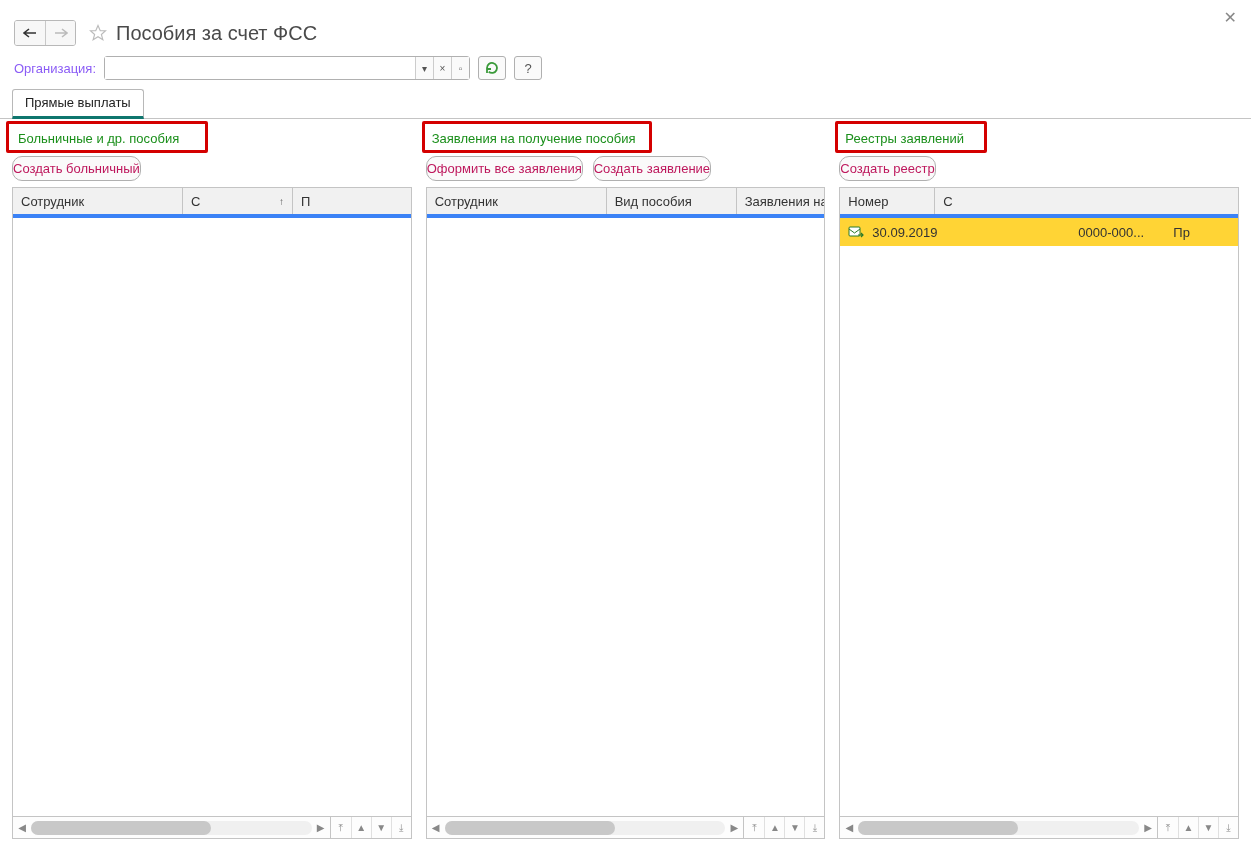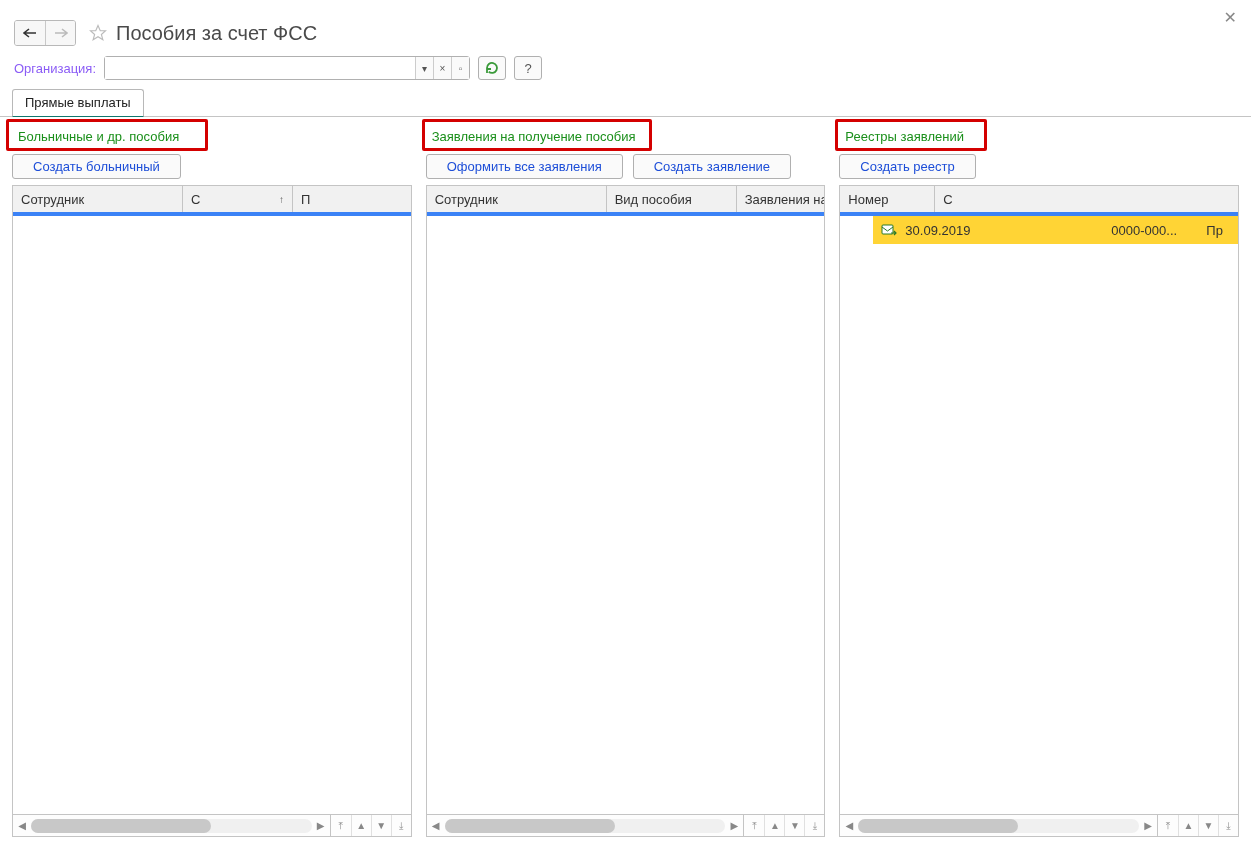--- a/index.html
+++ b/index.html
@@ -21,41 +21,41 @@
   .combo-wrap { display:flex; align-items:stretch; border:1px solid #b0b0b0; border-radius:3px; height:24px; background:#fff; }
   .combo-input { border:none; outline:none; padding:0 6px; width:310px; font-size:13px; }
   .combo-btn { width:18px; border-left:1px solid #ccc; display:flex; align-items:center; justify-content:center; font-size:10px; color:#555; cursor:pointer; background:#fafafa; }
   .combo-btn:first-of-type { border-left:1px solid #ccc; }
   .refresh-btn, .help-btn { width:28px; height:24px; border:1px solid #b0b0b0; border-radius:3px; display:flex; align-items:center; justify-content:center; cursor:pointer; background:#fafafa; }
   .refresh-btn { color:#3a9a3a; font-weight:bold; }
   .help-btn { color:#555; }
 
   .tabs-row { display:flex; align-items:flex-end; padding:0 12px; border-bottom:1px solid #c4c4c4; margin-top:2px; }
   .tab { padding:5px 12px 6px 12px; border:1px solid #b8b8b8; border-bottom:none; background:#eaeaea; font-size:13px; color:#444; cursor:pointer; border-top-left-radius:3px; border-top-right-radius:3px; margin-right:2px; position:relative; top:1px; }
-  .tab.active { background:#fff; color:#222; border-bottom:1px solid #0f766e; }
+  .tab.active { background:#fff; color:#222; border-bottom:3px solid #0f766e; }
 
   .panels { display:flex; gap:14px; padding:8px 12px 0 12px; height:720px; }
   .panel { flex:1; display:flex; flex-direction:column; min-width:0; position:relative; }
 
   .panel-header { color:#1a8f1a; font-size:13px; padding:4px 6px; margin-bottom:2px; }
   .hilite { border:3px solid #d40000; border-radius:2px; position:absolute; top:-6px; left:-6px; height:32px; pointer-events:none; }
   .hilite1 { width:202px; }
   .hilite2 { width:230px; left:-4px; }
   .hilite3 { width:152px; left:-4px; }
 
   .btn-row { display:flex; gap:10px; padding:4px 0 6px 0; }
-  .action-btn { border:1px solid #b0b0b0; border-radius:3px; background:#fafafa; padding:4px 20px; font-size:13px; cursor:pointer; color:#1d4ed8; }
+  .action-btn { border:1px solid #b0b0b0; border-radius:10px; background:#fafafa; padding:4px 0; font-size:13px; cursor:pointer; color:#be185d; }
 
   .grid { border:1px solid #c4c4c4; flex:1; display:flex; flex-direction:column; background:#fff; min-height:0; }
   .grid-header { display:flex; background:#f1f1f1; border-bottom:4px solid #3b82f6; height:30px; }
   .gh-cell { border-right:1px solid #c4c4c4; padding:6px 8px; font-size:13px; color:#333; display:flex; align-items:center; justify-content:space-between; white-space:nowrap; overflow:hidden; }
   .gh-cell:last-child { border-right:none; }
   .sort-arrow { font-size:10px; color:#555; }
   .grid-body { flex:1; overflow:hidden; background:#fff; }
-  .grid-row { display:flex; height:28px; align-items:center;margin-left:33px; }
+  .grid-row { display:flex; height:28px; align-items:center; }
   .grid-row.sel { background:#ffd435; }
   .gc { border-right:1px solid transparent; padding:0 8px; font-size:13px; white-space:nowrap; overflow:hidden; display:flex; align-items:center; }
   .row-icon { width:16px; height:14px; display:inline-block; margin-right:8px; }
   .row-icon svg { width:16px; height:14px; }
 
   .grid-footer { height:22px; border-top:1px solid #c4c4c4; display:flex; align-items:stretch; background:#fdfdfd; }
   .hscroll { flex:1; position:relative; display:flex; align-items:center; padding:0 2px; }
   .h-arrow { width:14px; display:flex; align-items:center; justify-content:center; color:#888; font-size:10px; cursor:pointer; }
   .h-track { flex:1; height:14px; background:#f0f0f0; border-radius:7px; position:relative; margin:0 2px; }
   .h-thumb { position:absolute; left:0; top:0; height:14px; background:#c8c8c8; border-radius:7px; }

